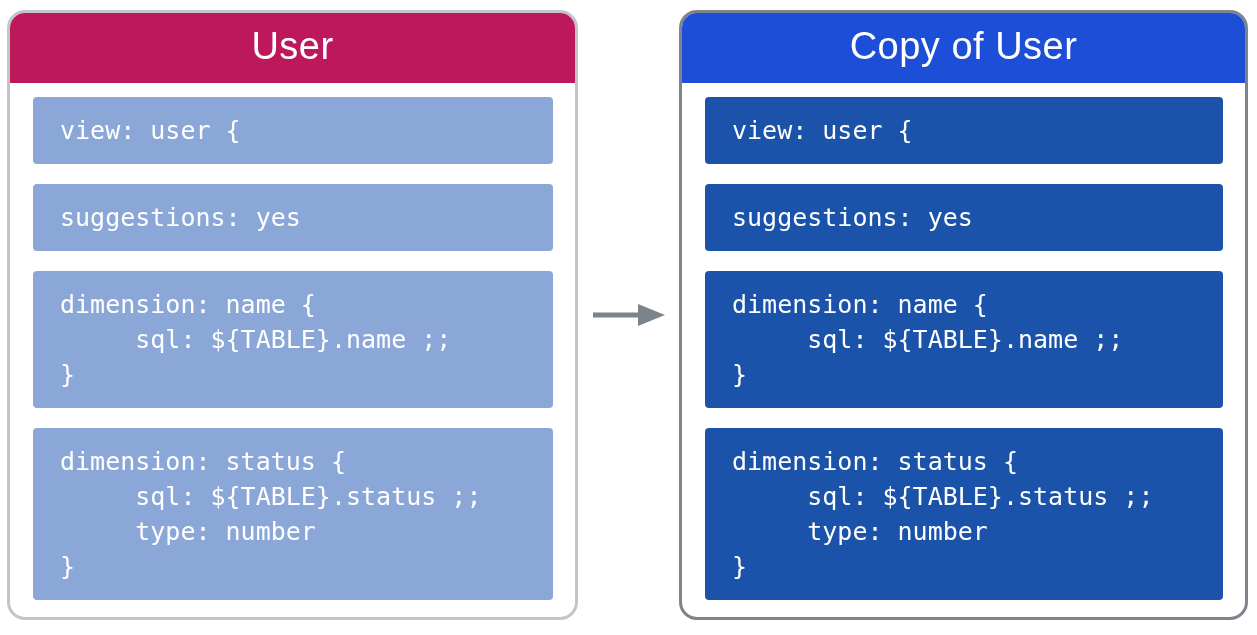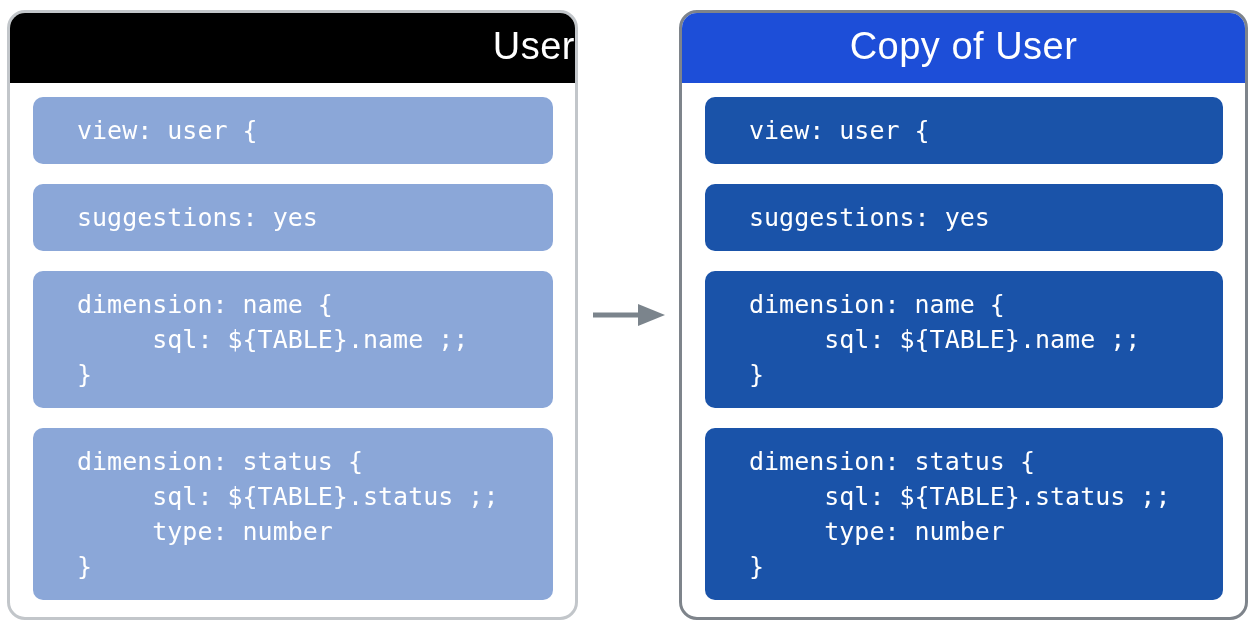--- a/index.html
+++ b/index.html
@@ -33,39 +33,39 @@
     left: 679px;
     width: 569px;
     border: 3px solid #7e848b;
   }
   .panel__header {
     height: 70px;
     display: flex;
     align-items: center;
     justify-content: center;
   }
-  .panel--light .panel__header { background: #000000; justify-content: flex-end; }
+  .panel--light .panel__header { background: #be185d; }
   .panel--dark  .panel__header { background: #1d4ed8; }
   .panel__title {
     color: #ffffff;
     font-size: 38px;
     font-weight: 400;
     letter-spacing: 0.5px;
     line-height: 1;
     padding-bottom: 4px;
   }
   .panel__body {
     padding: 14px 22px 0 23px;
     display: flex;
     flex-direction: column;
     gap: 20px;
   }
   .code-block {
-    border-radius: 10px;
-    padding: 16px 10px 16px 44px;
+    border-radius: 4px;
+    padding: 16px 10px 16px 27px;
     color: #ffffff;
   }
   .panel--light .code-block { background: #8ba7d8; }
   .panel--dark  .code-block { background: #1a53a9; }
   .code-line {
     font-family: "DejaVu Sans Mono", "Liberation Mono", monospace;
     font-size: 25px;
     line-height: 35px;
     white-space: pre;
   }

